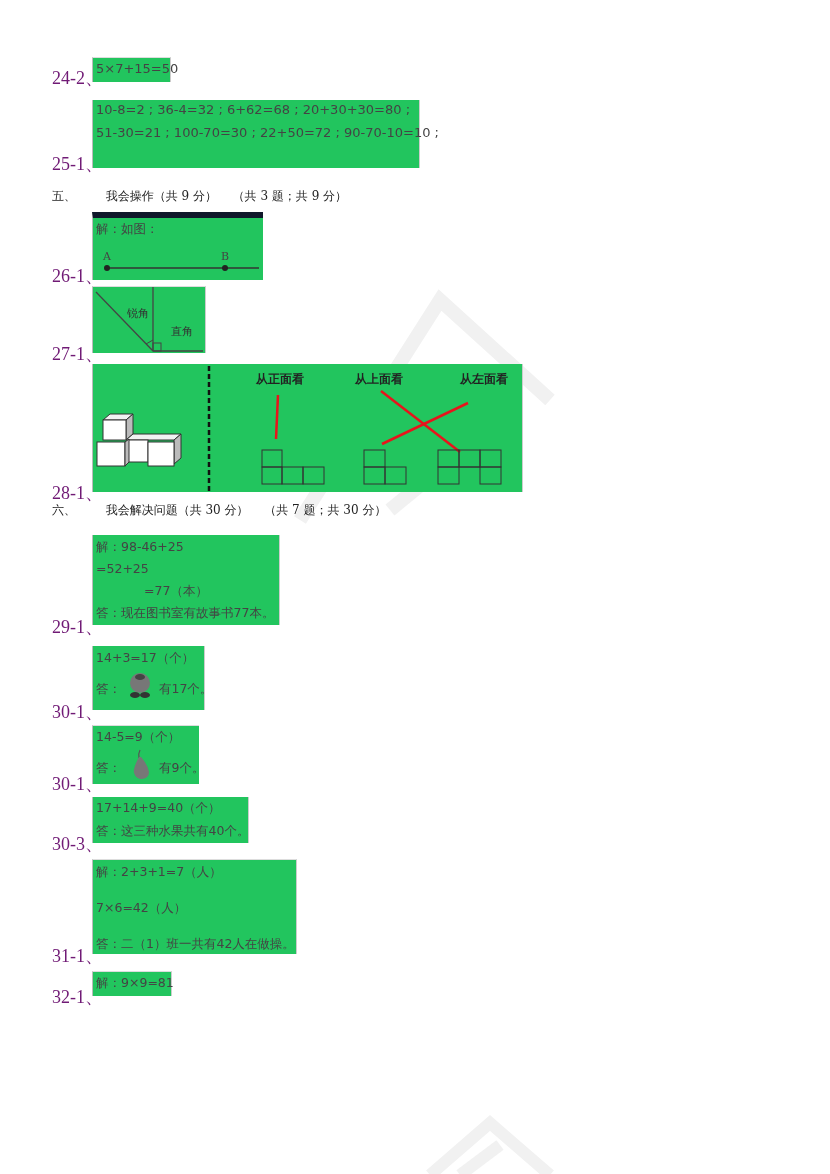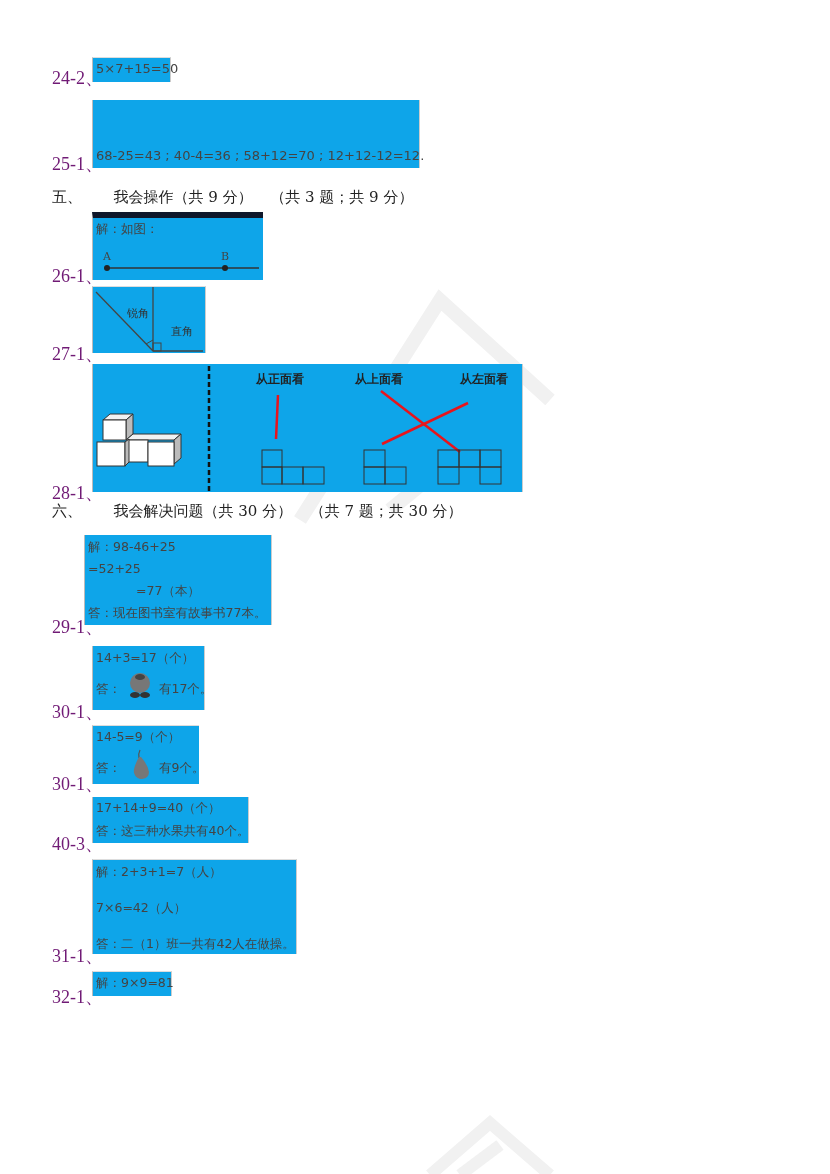--- a/index.html
+++ b/index.html
@@ -1,20 +1,20 @@
 <!DOCTYPE html>
 <html><head>
 <meta charset="utf-8">
 <style>
   html,body{margin:0;padding:0;background:#fff;}
   body{width:830px;height:1174px;position:relative;overflow:hidden;font-family:"DejaVu Serif","Liberation Serif",serif;color:#222;}
   .abs{position:absolute;}
   .qlabel{font-family:"Liberation Serif","DejaVu Serif",serif;font-size:18px;color:#701a75;white-space:nowrap;}
-  .sect{font-family:"DejaVu Serif","Liberation Serif",serif;font-size:15px;color:#222;white-space:nowrap;}
-  .box{position:absolute;border-left:1px solid #bbb;border-right:1px solid #ccc;border-top:1px solid #ddd;background:#0ea5e9;}
+  .sect{font-family:"DejaVu Serif","Liberation Serif",serif;font-size:12px;color:#222;white-space:nowrap;}
+  .box{position:absolute;border-left:1px solid #bbb;border-right:1px solid #ccc;border-top:1px solid #ddd;background:#22c55e;}
   .box.nt{border-top:none;}
   .ans{font-family:"DejaVu Sans","Liberation Sans",sans-serif;font-size:12.5px;color:#444;white-space:nowrap;position:absolute;left:3px;}
   .wm{position:absolute;pointer-events:none;}
 </style>
 </head>
 <body>
 
 <svg class="wm" style="left:280px;top:280px;" width="280" height="260" viewBox="0 0 280 260">
   <g fill="none" stroke="#f1f1f1" stroke-width="14">
     <path d="M20 240 L160 20 L270 120"></path>
@@ -29,21 +29,22 @@
   </g>
 </svg>
 
 <div class="abs qlabel" style="left:52px;top:66px;">24-2、</div>
 <div class="box" style="left:92px;top:57px;width:77px;height:24px;">
   <div class="ans" style="top:3px;font-size:13px;">5×7+15=50</div>
 </div>
 
 <div class="abs qlabel" style="left:52px;top:152px;">25-1、</div>
 <div class="box nt" style="left:92px;top:100px;width:326px;height:68px;">
-  <div class="ans" style="top:48px;font-size:13px;">68-25=43 ; 40-4=36 ; 58+12=70 ; 12+12-12=12.</div>
+  <div class="ans" style="top:2px;font-size:13px;">10-8=2 ; 36-4=32 ; 6+62=68 ; 20+30+30=80 ;</div>
+  <div class="ans" style="top:25px;font-size:13px;">51-30=21 ; 100-70=30 ; 22+50=72 ; 90-70-10=10 ;</div>
 </div>
 
 <div class="abs sect" style="left:52px;top:188px;">
   <span>五、</span>
   <span style="display:inline-block;width:22px;"></span>
   <span>我会操作（共 9 分）</span>
   <span style="display:inline-block;width:8px;"></span>
   <span>（共 3 题；共 9 分）</span>
 </div>
 
@@ -126,21 +127,21 @@
 
 <div class="abs sect" style="left:52px;top:502px;">
   <span>六、</span>
   <span style="display:inline-block;width:22px;"></span>
   <span>我会解决问题（共 30 分）</span>
   <span style="display:inline-block;width:8px;"></span>
   <span>（共 7 题；共 30 分）</span>
 </div>
 
 <div class="abs qlabel" style="left:52px;top:615px;">29-1、</div>
-<div class="box nt" style="left:84px;top:535px;width:186px;height:90px;">
+<div class="box nt" style="left:92px;top:535px;width:186px;height:90px;">
   <div class="ans" style="top:4px;">解：98-46+25</div>
   <div class="ans" style="top:26px;">=52+25</div>
   <div class="ans" style="top:48px;margin-left:48px;">=77（本）</div>
   <div class="ans" style="top:70px;">答：现在图书室有故事书77本。</div>
 </div>
 
 <div class="abs qlabel" style="left:52px;top:700px;">30-1、</div>
 <div class="box nt" style="left:92px;top:646px;width:111px;height:64px;">
   <div class="ans" style="top:4px;text-align:center;">14+3=17（个）</div>
   <div class="ans" style="top:32px;">
@@ -161,21 +162,21 @@
   <div class="ans" style="top:30px;">
     <span>答：</span>
     <svg width="24" height="32" viewBox="0 0 24 32" style="vertical-align:middle;margin:-8px 2px 0 4px;">
       <path d="M11 2 Q9 6 10 10" stroke="#555" fill="none" stroke-width="1.2"></path>
       <path d="M10 9 Q4 20 5 25 Q7 31 13 31 Q20 30 20 24 Q19 17 12 9 Z" fill="#777"></path>
     </svg>
     <span>有9个。</span>
   </div>
 </div>
 
-<div class="abs qlabel" style="left:52px;top:832px;">40-3、</div>
+<div class="abs qlabel" style="left:52px;top:832px;">30-3、</div>
 <div class="box nt" style="left:92px;top:797px;width:155px;height:46px;">
   <div class="ans" style="top:3px;">17+14+9=40（个）</div>
   <div class="ans" style="top:26px;text-align:center;">答：这三种水果共有40个。</div>
 </div>
 
 <div class="abs qlabel" style="left:52px;top:944px;">31-1、</div>
 <div class="box" style="left:92px;top:859px;width:203px;height:94px;">
   <div class="ans" style="top:4px;">解：2+3+1=7（人）</div>
   <div class="ans" style="top:40px;">7×6=42（人）</div>
   <div class="ans" style="top:76px;">答：二（1）班一共有42人在做操。</div>

